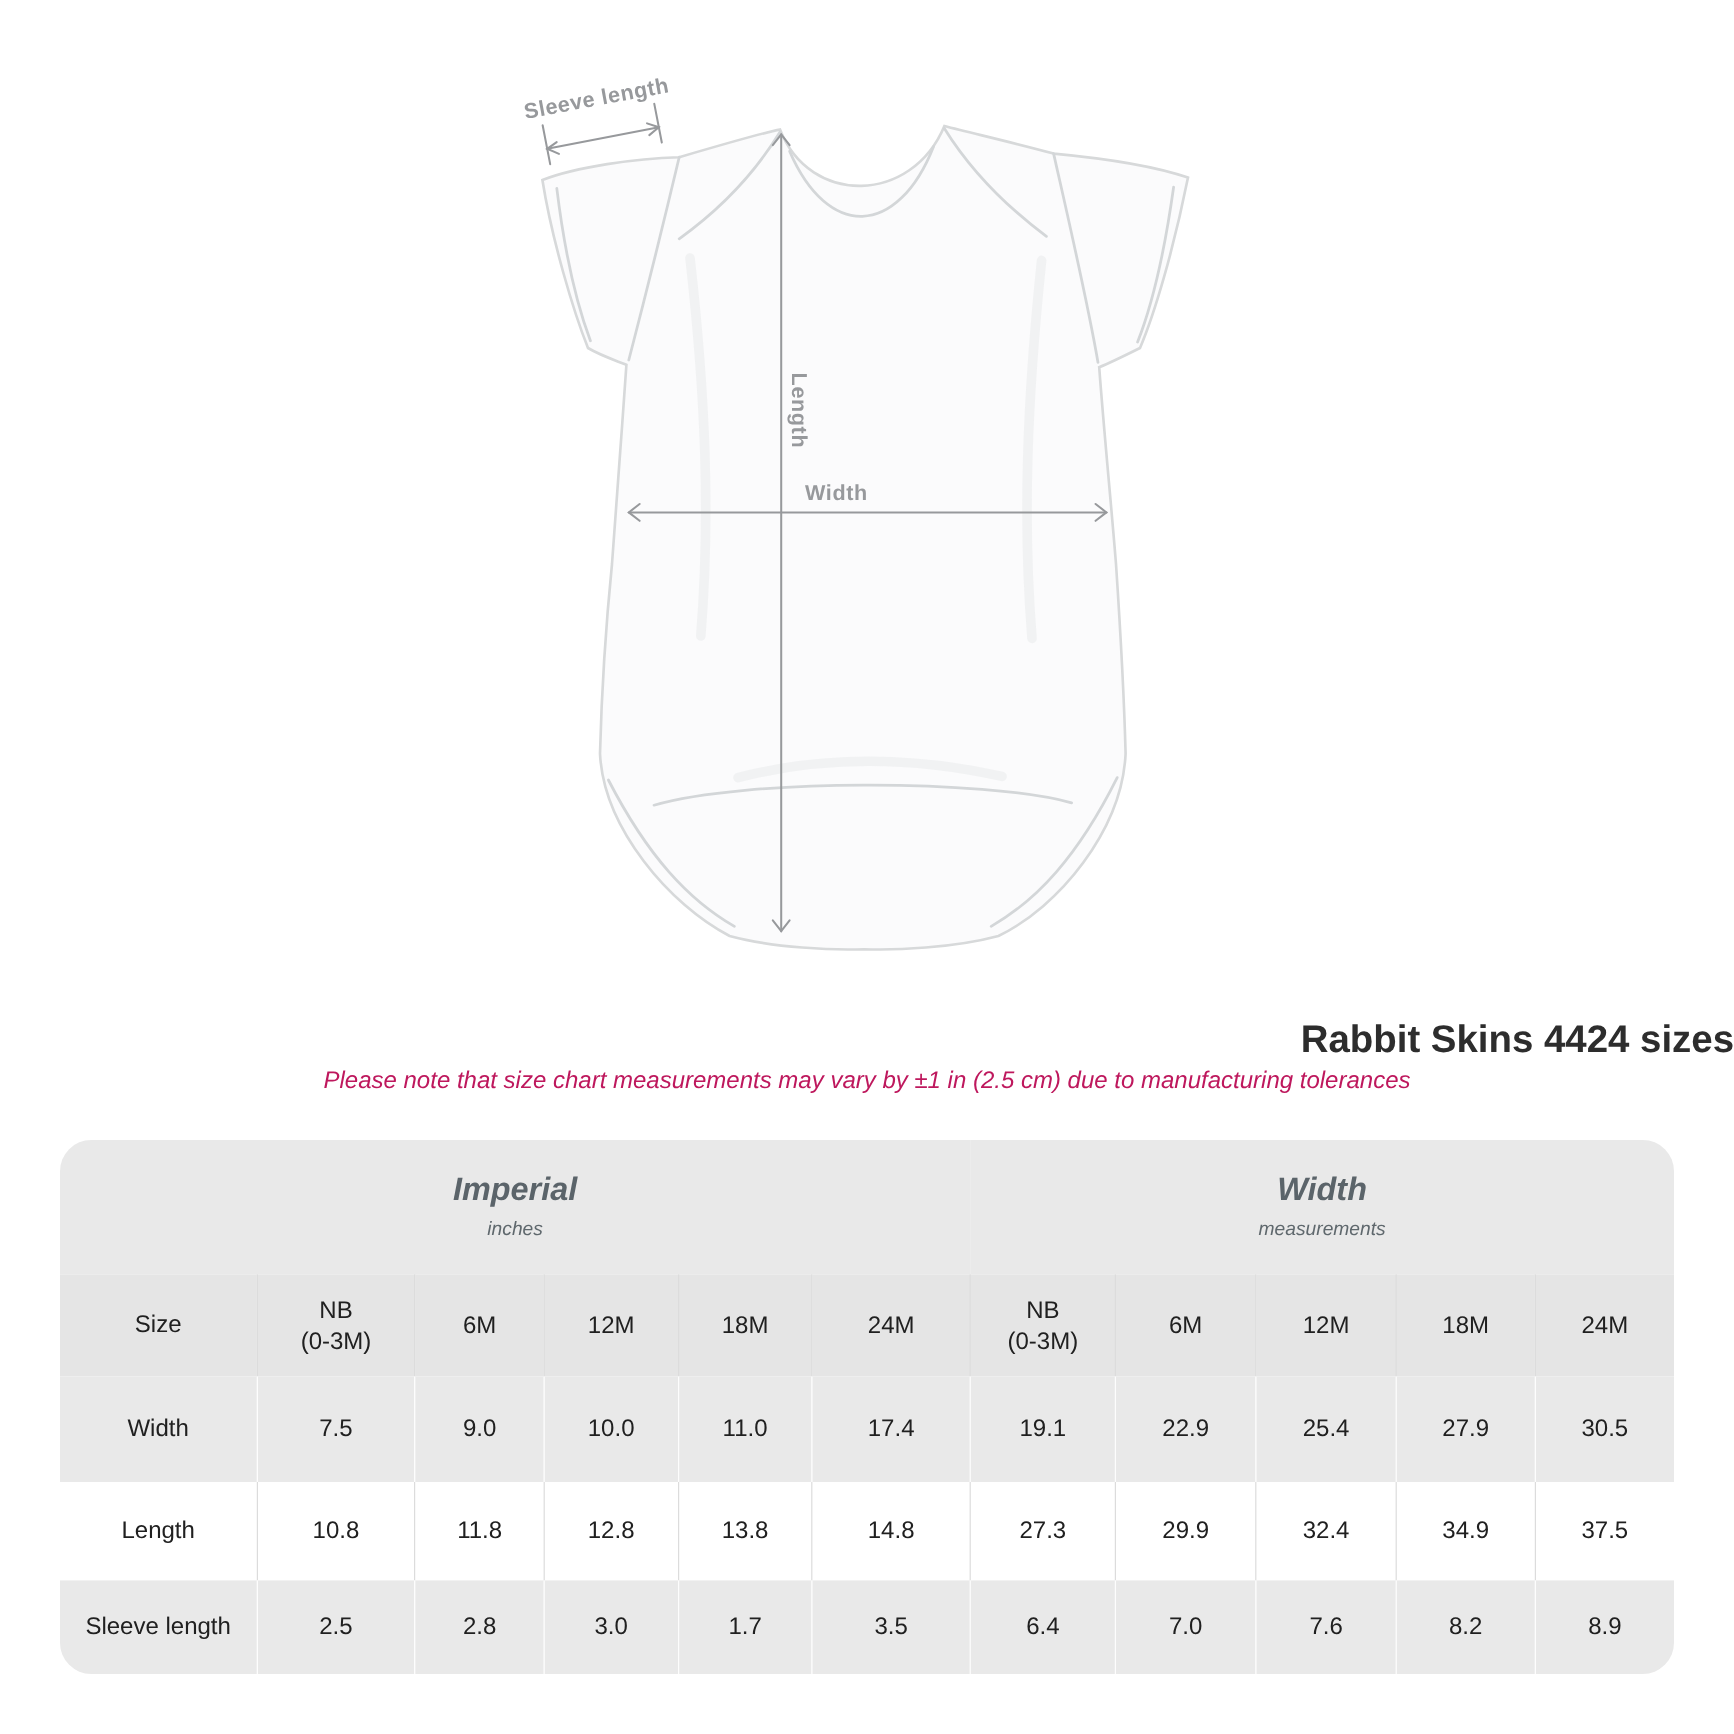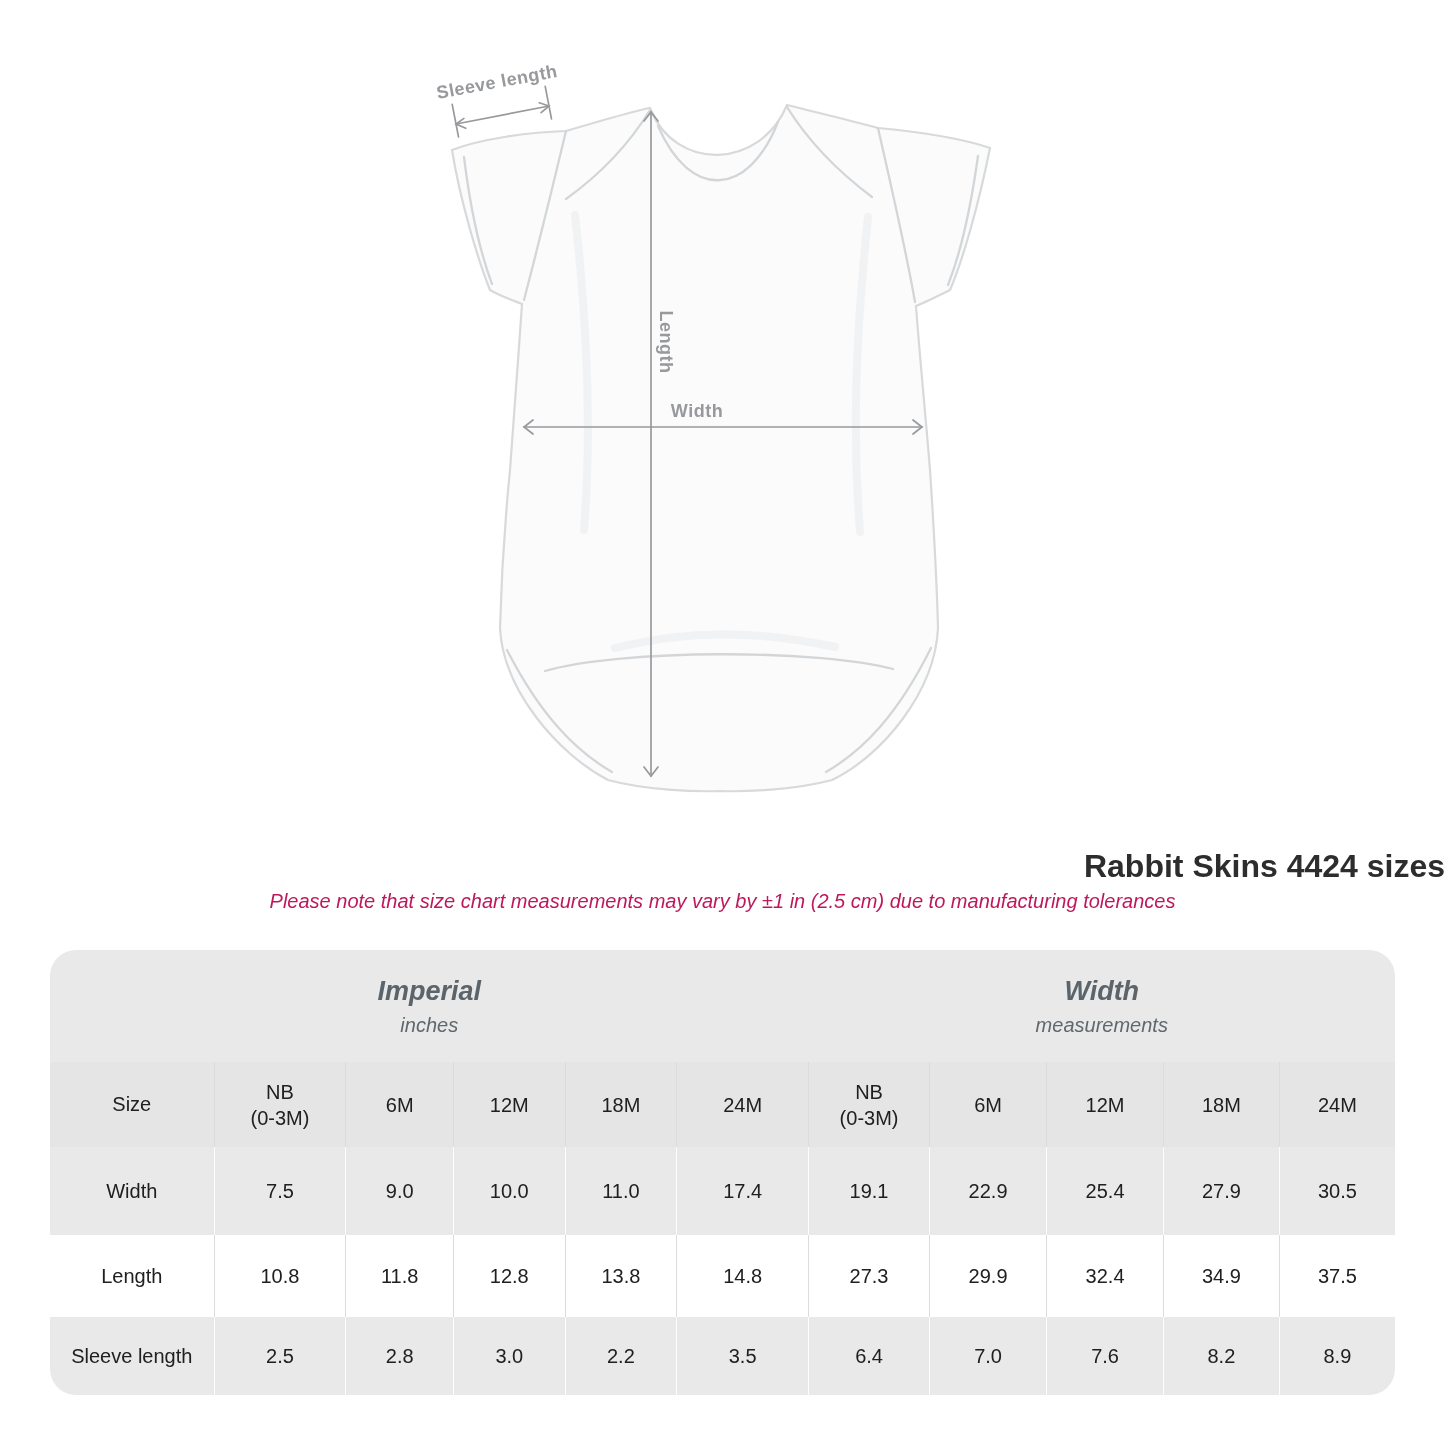--- a/index.html
+++ b/index.html
@@ -18,21 +18,21 @@
   .title{position:absolute;top:848px;left:0;width:100%;text-align:right;
     font-size:32px;font-weight:bold;color:#2d2d2d;line-height:36px;}
   .subtitle{position:absolute;top:888px;left:0;width:100%;text-align:center;
     font-size:20px;font-style:italic;color:#be185d;line-height:26px;}
   
   .chart{position:absolute;left:50px;top:950px;width:1345px;border-radius:26px;overflow:hidden;}
   table.sizechart{width:100%;border-collapse:collapse;table-layout:fixed;}
   tr.band{height:112px;background:#e9e9e9;border-radius:25px;}
   tr.band th{vertical-align:top;padding-top:20px;text-align:center;}
   .gname{font-size:27px;font-weight:bold;font-style:italic;color:#5b646a;line-height:30px;}
-  .gunit{font-size:20px;font-style:italic;color:#5f686d;line-height:24px;margin-top:7px;font-weight:normal;}
+  .gunit{font-size:16px;font-style:italic;color:#5f686d;line-height:24px;margin-top:7px;font-weight:normal;}
   tr.r-size{height:85px;background:#e5e5e5;}
   tr.r-width{height:88px;background:#e9e9e9;}
   tr.r-length{height:82px;background:#ffffff;}
   tr.r-sleeve{height:78px;background:#e9e9e9;}
   table.sizechart th,table.sizechart td{
     text-align:center;vertical-align:middle;font-size:20px;color:#202020;font-weight:normal;padding:0;}
   th.rl{font-weight:bold;color:#5b646a;font-size:19px;}
   th.sz{font-weight:bold;color:#5b646a;font-size:19px;line-height:1.3;}
   th.sz span{display:block;}
   tr.w > *:not(:first-child){border-left:1px solid #dcdcdc;}
@@ -196,21 +196,21 @@
         <td>32.4</td>
         <td>34.9</td>
         <td>37.5</td>
       </tr>
 
       <tr class="r-sleeve g">
         <th class="rl">Sleeve length</th>
         <td>2.5</td>
         <td>2.8</td>
         <td>3.0</td>
-        <td>2.2</td>
+        <td>1.7</td>
         <td>3.5</td>
         <td>6.4</td>
         <td>7.0</td>
         <td>7.6</td>
         <td>8.2</td>
         <td>8.9</td>
       </tr>
     </tbody>
       </table>
   </div>

